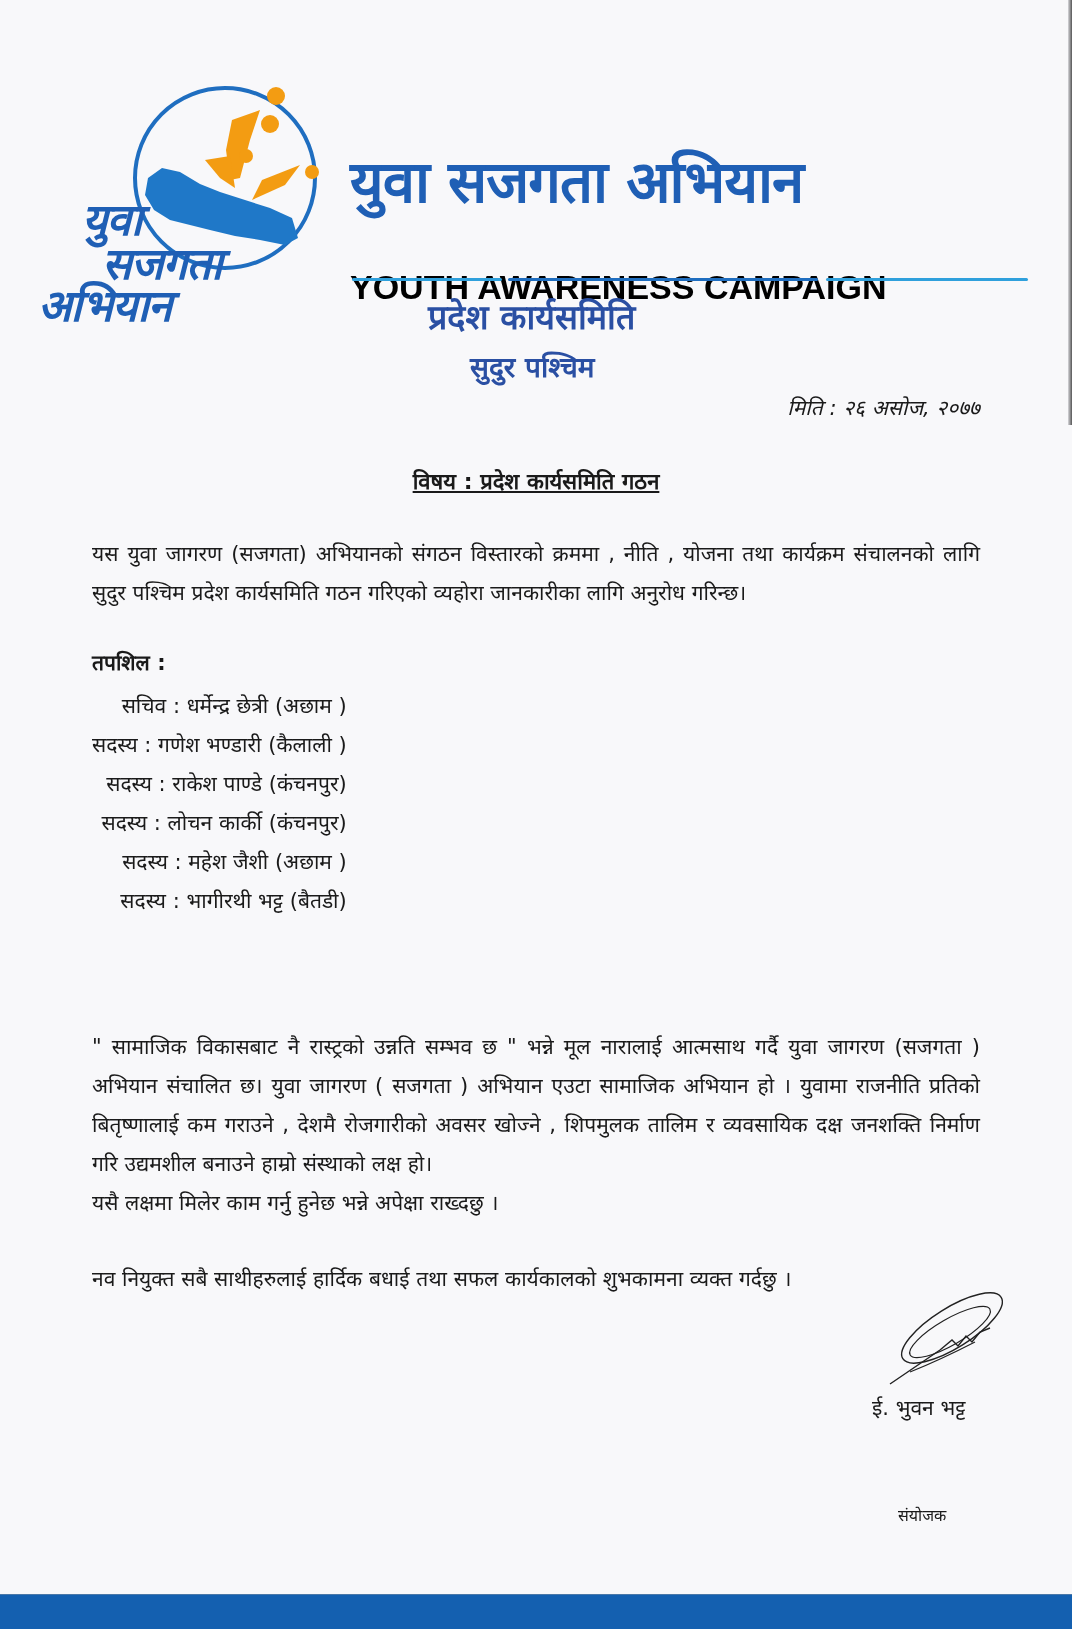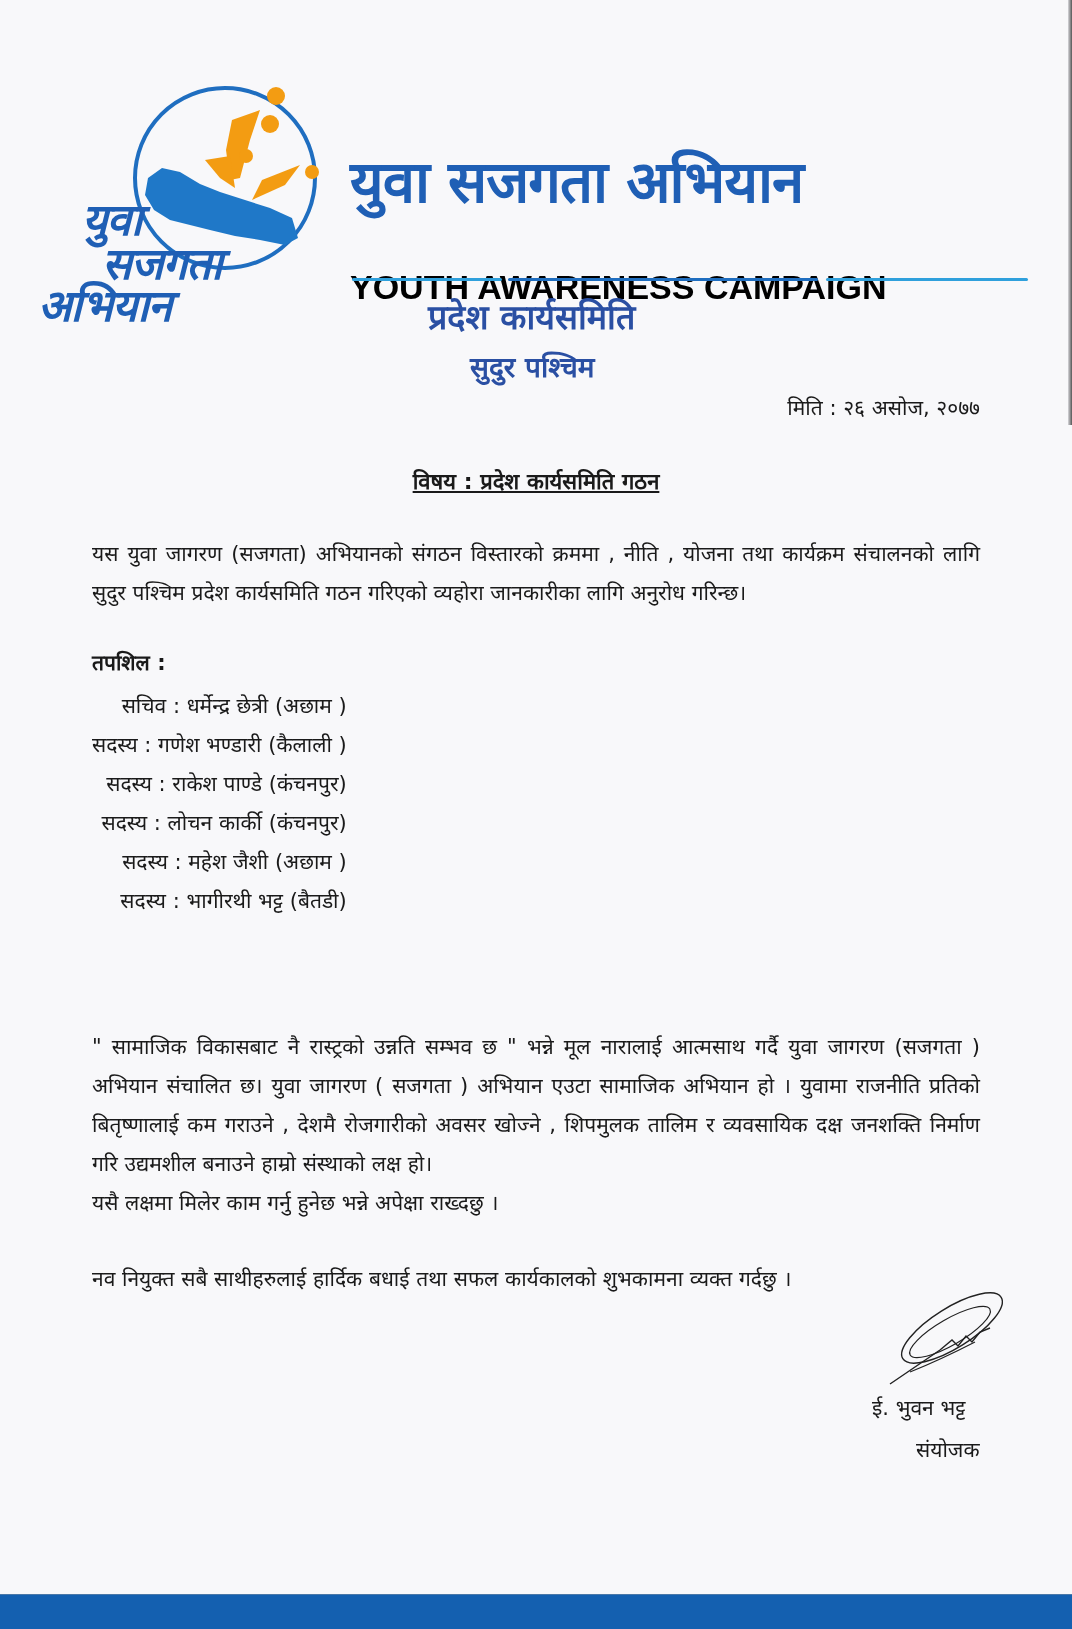--- a/index.html
+++ b/index.html
@@ -37,39 +37,39 @@
   .rule.r3 { left: 826px; width: 202px; background: #2fa0dc; }
   .unit-name {
     position: absolute; left: 428px; top: 293px; font-size: 34px; font-weight: bold;
     color: #2a4fa3; white-space: nowrap;
   }
   .region-name {
     position: absolute; left: 470px; top: 347px; font-size: 28px; font-weight: bold;
     color: #2a4fa3; white-space: nowrap;
   }
   .date {
-    position: absolute; right: 92px; top: 393px; font-size: 21px; white-space: nowrap;
+    position: absolute; right: 92px; top: 393px; font-size: 21px; white-space: nowrap; font-style: italic;
   }
   .subject {
     position: absolute; left: 0; width: 1072px; top: 465px; text-align: center;
     font-size: 22px; font-weight: bold; text-decoration: underline;
   }
   .body-text {
     position: absolute; left: 92px; width: 888px; font-size: 21px; line-height: 39px;
     text-align: justify;
   }
   .p1 { top: 535px; }
   .tapasil-title { position: absolute; left: 92px; top: 648px; font-size: 21px; font-weight: bold; }
   .members { position: absolute; left: 92px; top: 687px; margin: 0; padding: 0; list-style: none; text-align: right; }
   .members li { font-size: 21px; height: 39px; line-height: 39px; white-space: nowrap; }
   .p2 { top: 1028px; }
   .p3 { top: 1260px; }
   .signature { position: absolute; left: 880px; top: 1280px; width: 130px; height: 110px; }
   .signer-name { position: absolute; left: 872px; top: 1393px; font-size: 21px; white-space: nowrap; }
-  .signer-title { position: absolute; left: 898px; top: 1435px; font-size: 21px; white-space: nowrap; margin-left: 18px; }
+  .signer-title { position: absolute; left: 898px; top: 1504px; font-size: 16px; white-space: nowrap; }
   .footer-bar {
     position: absolute; left: 0; bottom: 0; width: 1072px; height: 34px; background: #1460b0;
     border-top: 1px solid #4a78a8;
   }
 </style>
 </head>
 <body>
 
 <div class="page-edge"></div>
 

